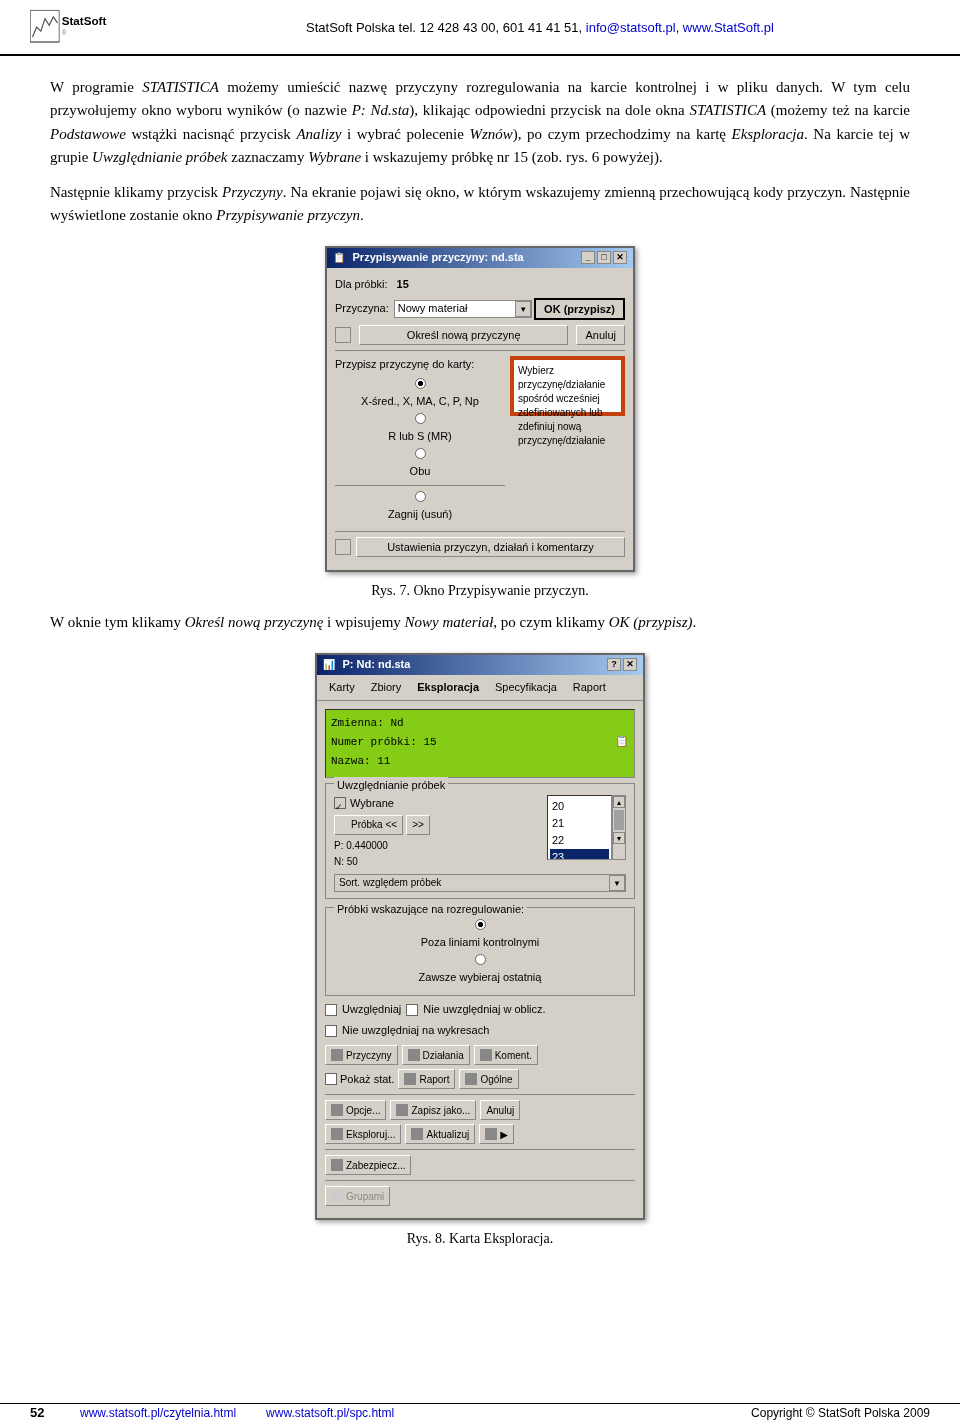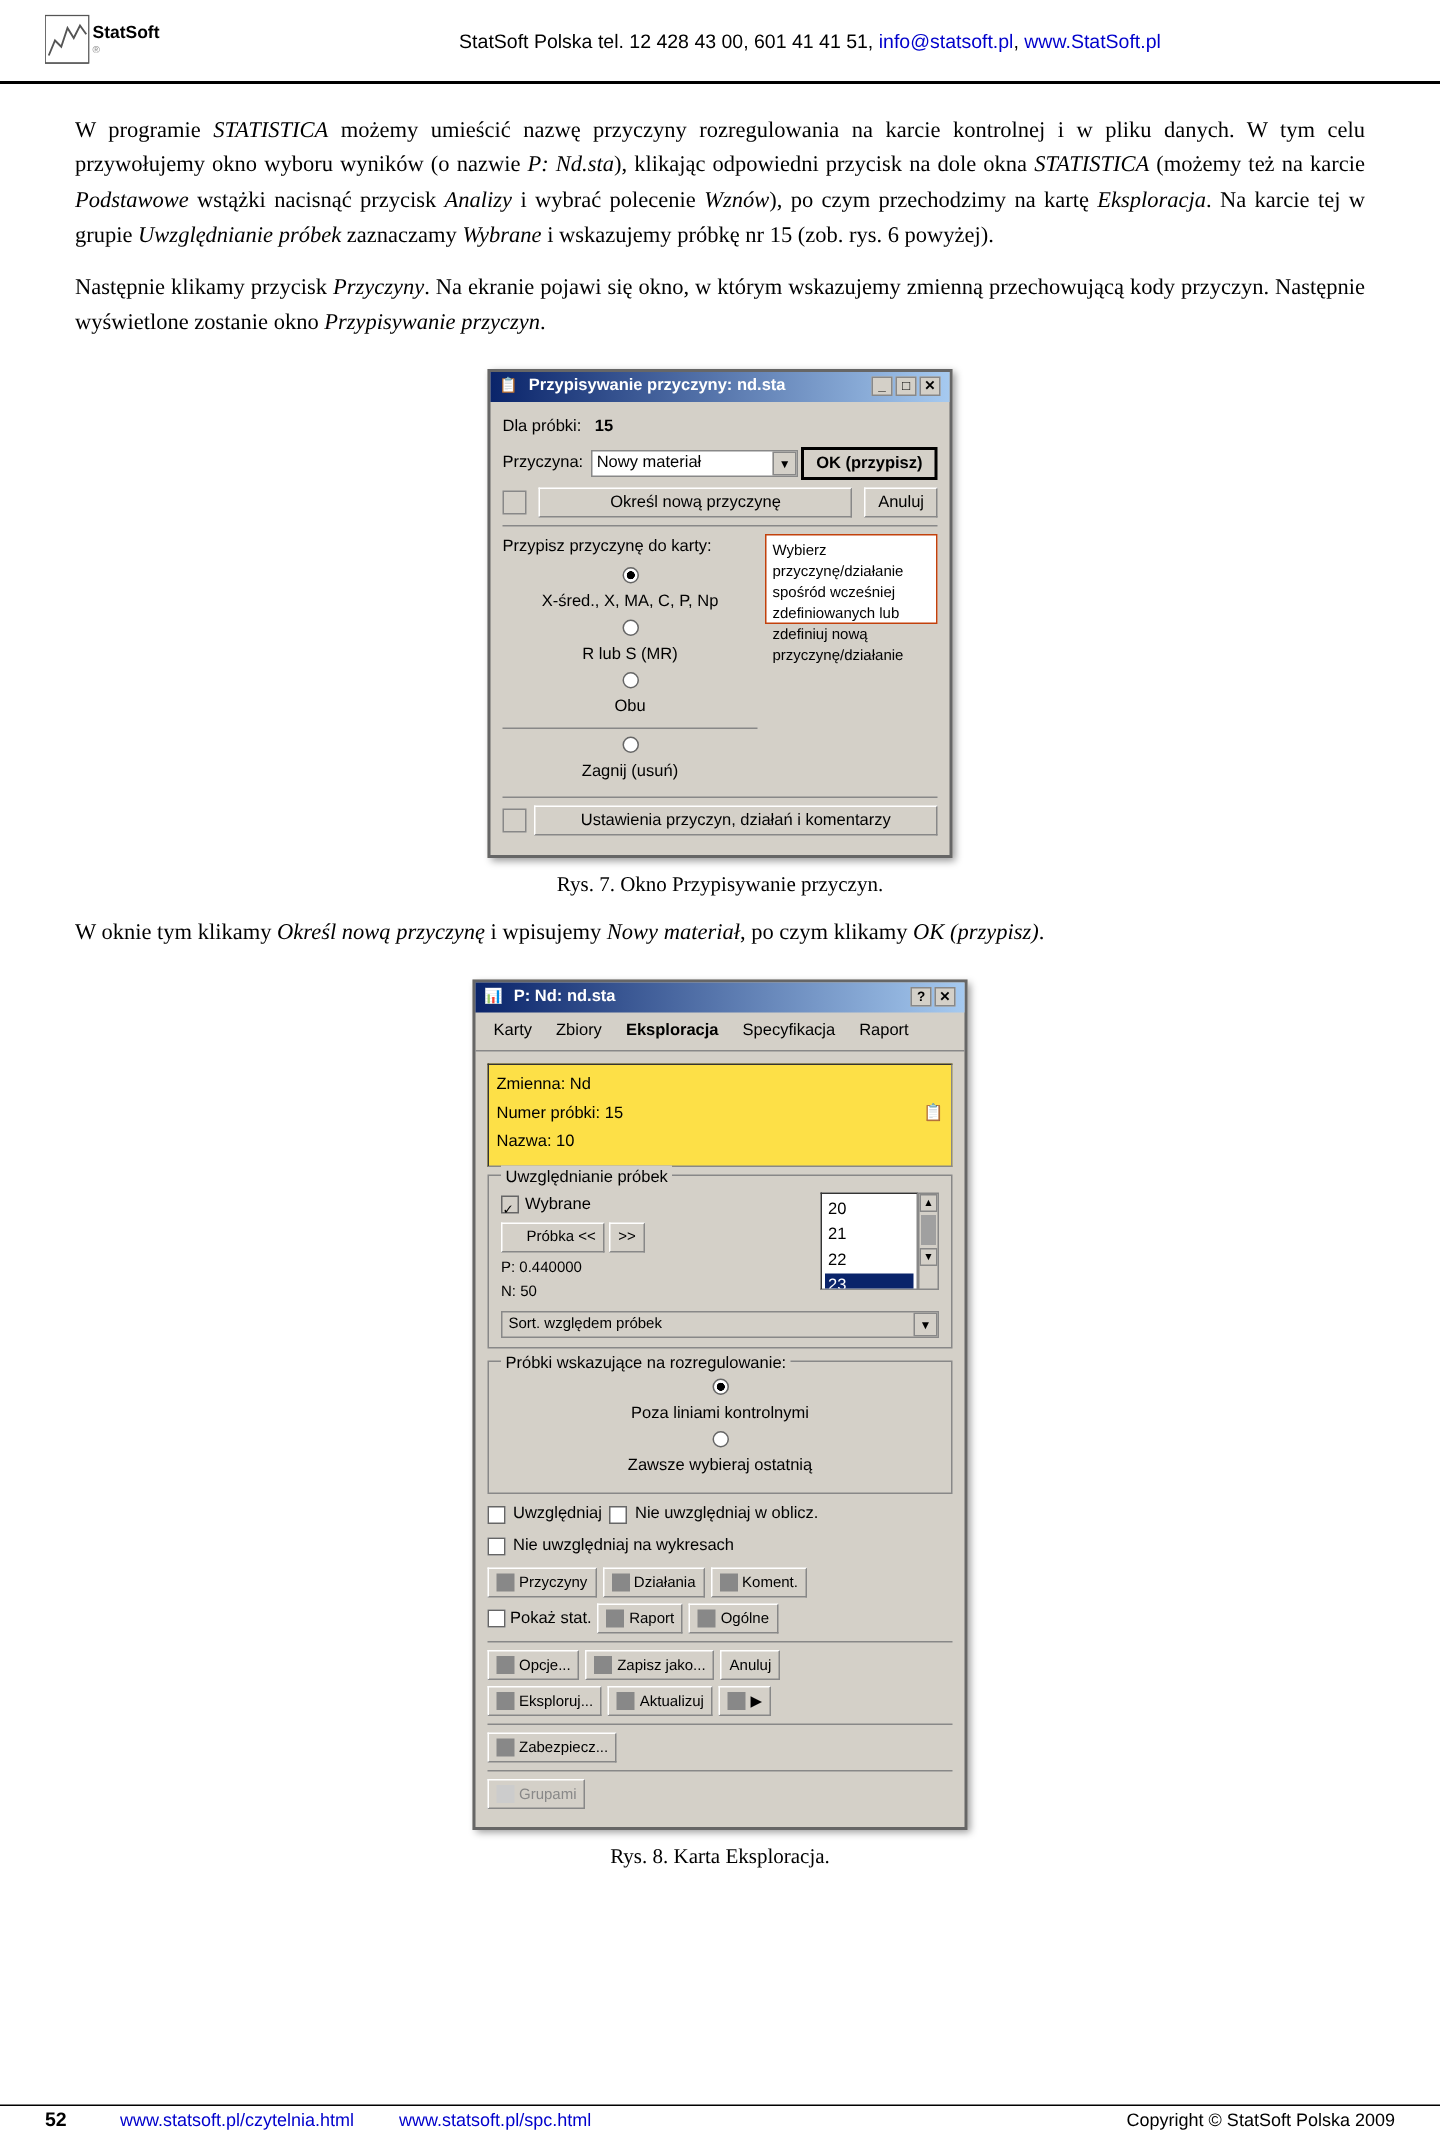--- a/index.html
+++ b/index.html
@@ -159,21 +159,21 @@
     .win-listbox-item {
       padding: 0 2px;
       cursor: default;
     }
     .win-listbox-item.selected {
       background: #0a246a;
       color: #fff;
     }
 
     .win-right-panel {
-      border: 1px solid #c2410c;
+      border: 4px solid #c2410c;
       background: #fff;
       font-size: 10px;
       padding: 4px;
       width: 115px;
       height: 60px;
       line-height: 1.4;
     }
 
     
     .win-dialog2 {
@@ -483,30 +483,30 @@
       <div class="win-menubar">
         <div class="win-menuitem">Karty</div>
         <div class="win-menuitem">Zbiory</div>
         <div class="win-menuitem" style="font-weight:bold;">Eksploracja</div>
         <div class="win-menuitem">Specyfikacja</div>
         <div class="win-menuitem">Raport</div>
       </div>
 
       <div class="win-body">
 
-        <div style="background:#fde047; border:1px inset #888; padding:5px; margin-bottom:5px; font-size:11px;">
+        <div style="background:#84cc16; border:1px inset #888; padding:5px; margin-bottom:5px; font-size:11px;font-family:Liberation Mono, monospace;">
           <div class="win-info-row">
             <span>Zmienna: Nd</span>
           </div>
           <div class="win-info-row">
             <span>Numer próbki: 15</span>
             <span style="float:right; cursor:pointer;">📋</span>
           </div>
           <div class="win-info-row">
-            <span>Nazwa: 10</span>
+            <span>Nazwa: 11</span>
           </div>
         </div>
 
         <div class="win-groupbox2" style="margin-bottom:8px;">
           <div class="win-groupbox2-title">Uwzględnianie próbek</div>
           <div style="margin-top:5px;">
 
             <div style="display:flex; gap:5px; align-items:flex-start;">
               <div style="flex:1;">
                 <div class="win-check">

